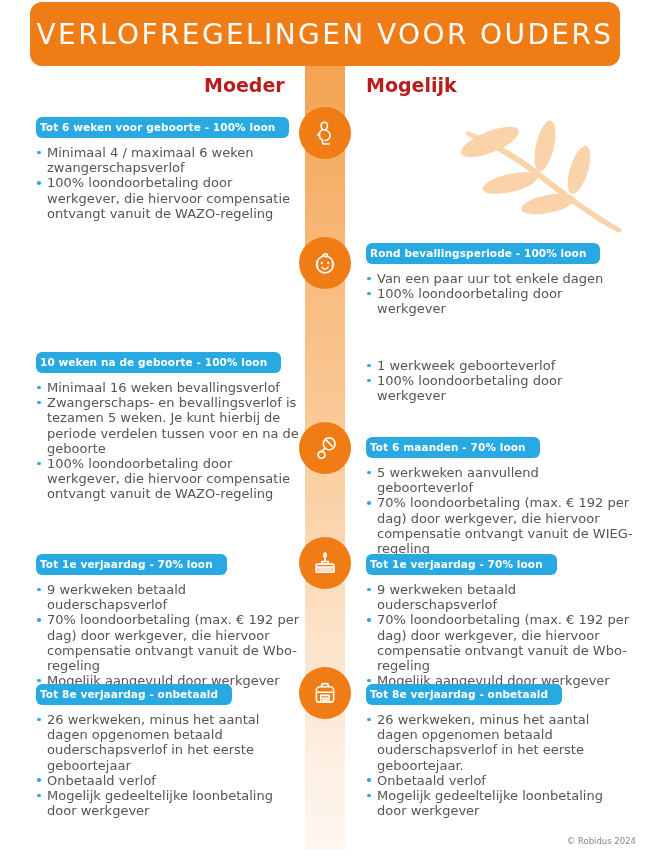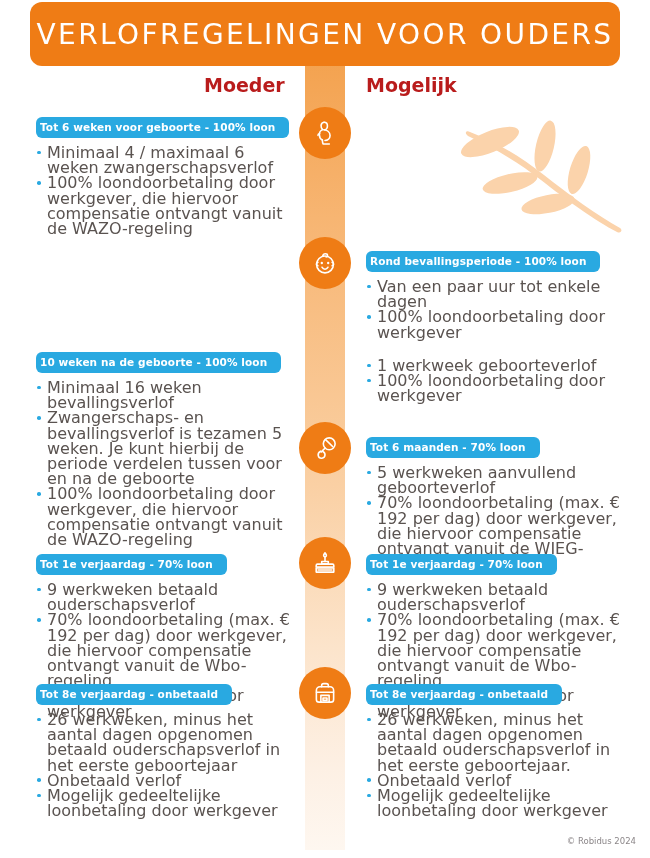--- a/index.html
+++ b/index.html
@@ -57,21 +57,21 @@
 
   .pill{
     display:inline-block;background:#29a9e1;color:#ffffff;
     border-radius:6px;padding:4px 14px 5px 4px;
     font-size:10.5px;font-weight:bold;white-space:nowrap;
     letter-spacing:.1px;
   }
   .bullets{margin:7px 0 0 0;padding:0;list-style:none;}
   .bullets li{
     position:relative;padding-left:11px;
-    color:#5a5350;font-size:16px;line-height:15.2px;
+    color:#5a5350;font-size:13px;line-height:15.2px;
     margin-bottom:0px;
   }
   .bullets li::before{
     content:"";position:absolute;left:1px;top:5.5px;
     width:3.6px;height:3.6px;border-radius:50%;background:#29a9e1;
   }
 
   
   #footer-copyright{
     position:absolute;right:14px;bottom:12px;
@@ -154,21 +154,21 @@
     <path d="M13.9 21.3h4.2v2.6h-4.2z"></path>
     <path d="M6.9 15.2h18.2"></path>
   </svg>
 </div>
 
 <div id="blocks-root">
     <div class="block left" style="top: 116px;"><div class="pill">Tot 6 weken voor geboorte - 100% loon</div><ul class="bullets">
         <li>Minimaal 4 / maximaal 6 weken zwangerschapsverlof</li>
         <li>100% loondoorbetaling door werkgever, die hiervoor compensatie ontvangt vanuit de WAZO-regeling</li>
       </ul></div>
-    <div class="block right" style="top: 250px;"><div class="pill">Rond bevallingsperiode - 100% loon</div><ul class="bullets">
+    <div class="block right" style="top: 242px;"><div class="pill">Rond bevallingsperiode - 100% loon</div><ul class="bullets">
         <li>Van een paar uur tot enkele dagen</li>
         <li>100% loondoorbetaling door werkgever</li>
       </ul></div>
     <div class="block left" style="top: 351px;"><div class="pill">10 weken na de geboorte - 100% loon</div><ul class="bullets">
         <li>Minimaal 16 weken bevallingsverlof</li>
         <li>Zwangerschaps- en bevallingsverlof is tezamen 5 weken. Je kunt hierbij de periode verdelen tussen voor en na de geboorte</li>
         <li>100% loondoorbetaling door werkgever, die hiervoor compensatie ontvangt vanuit de WAZO-regeling</li>
       </ul></div>
     <div class="block right" style="top: 351px;"><ul class="bullets">
         <li>1 werkweek geboorteverlof</li>

